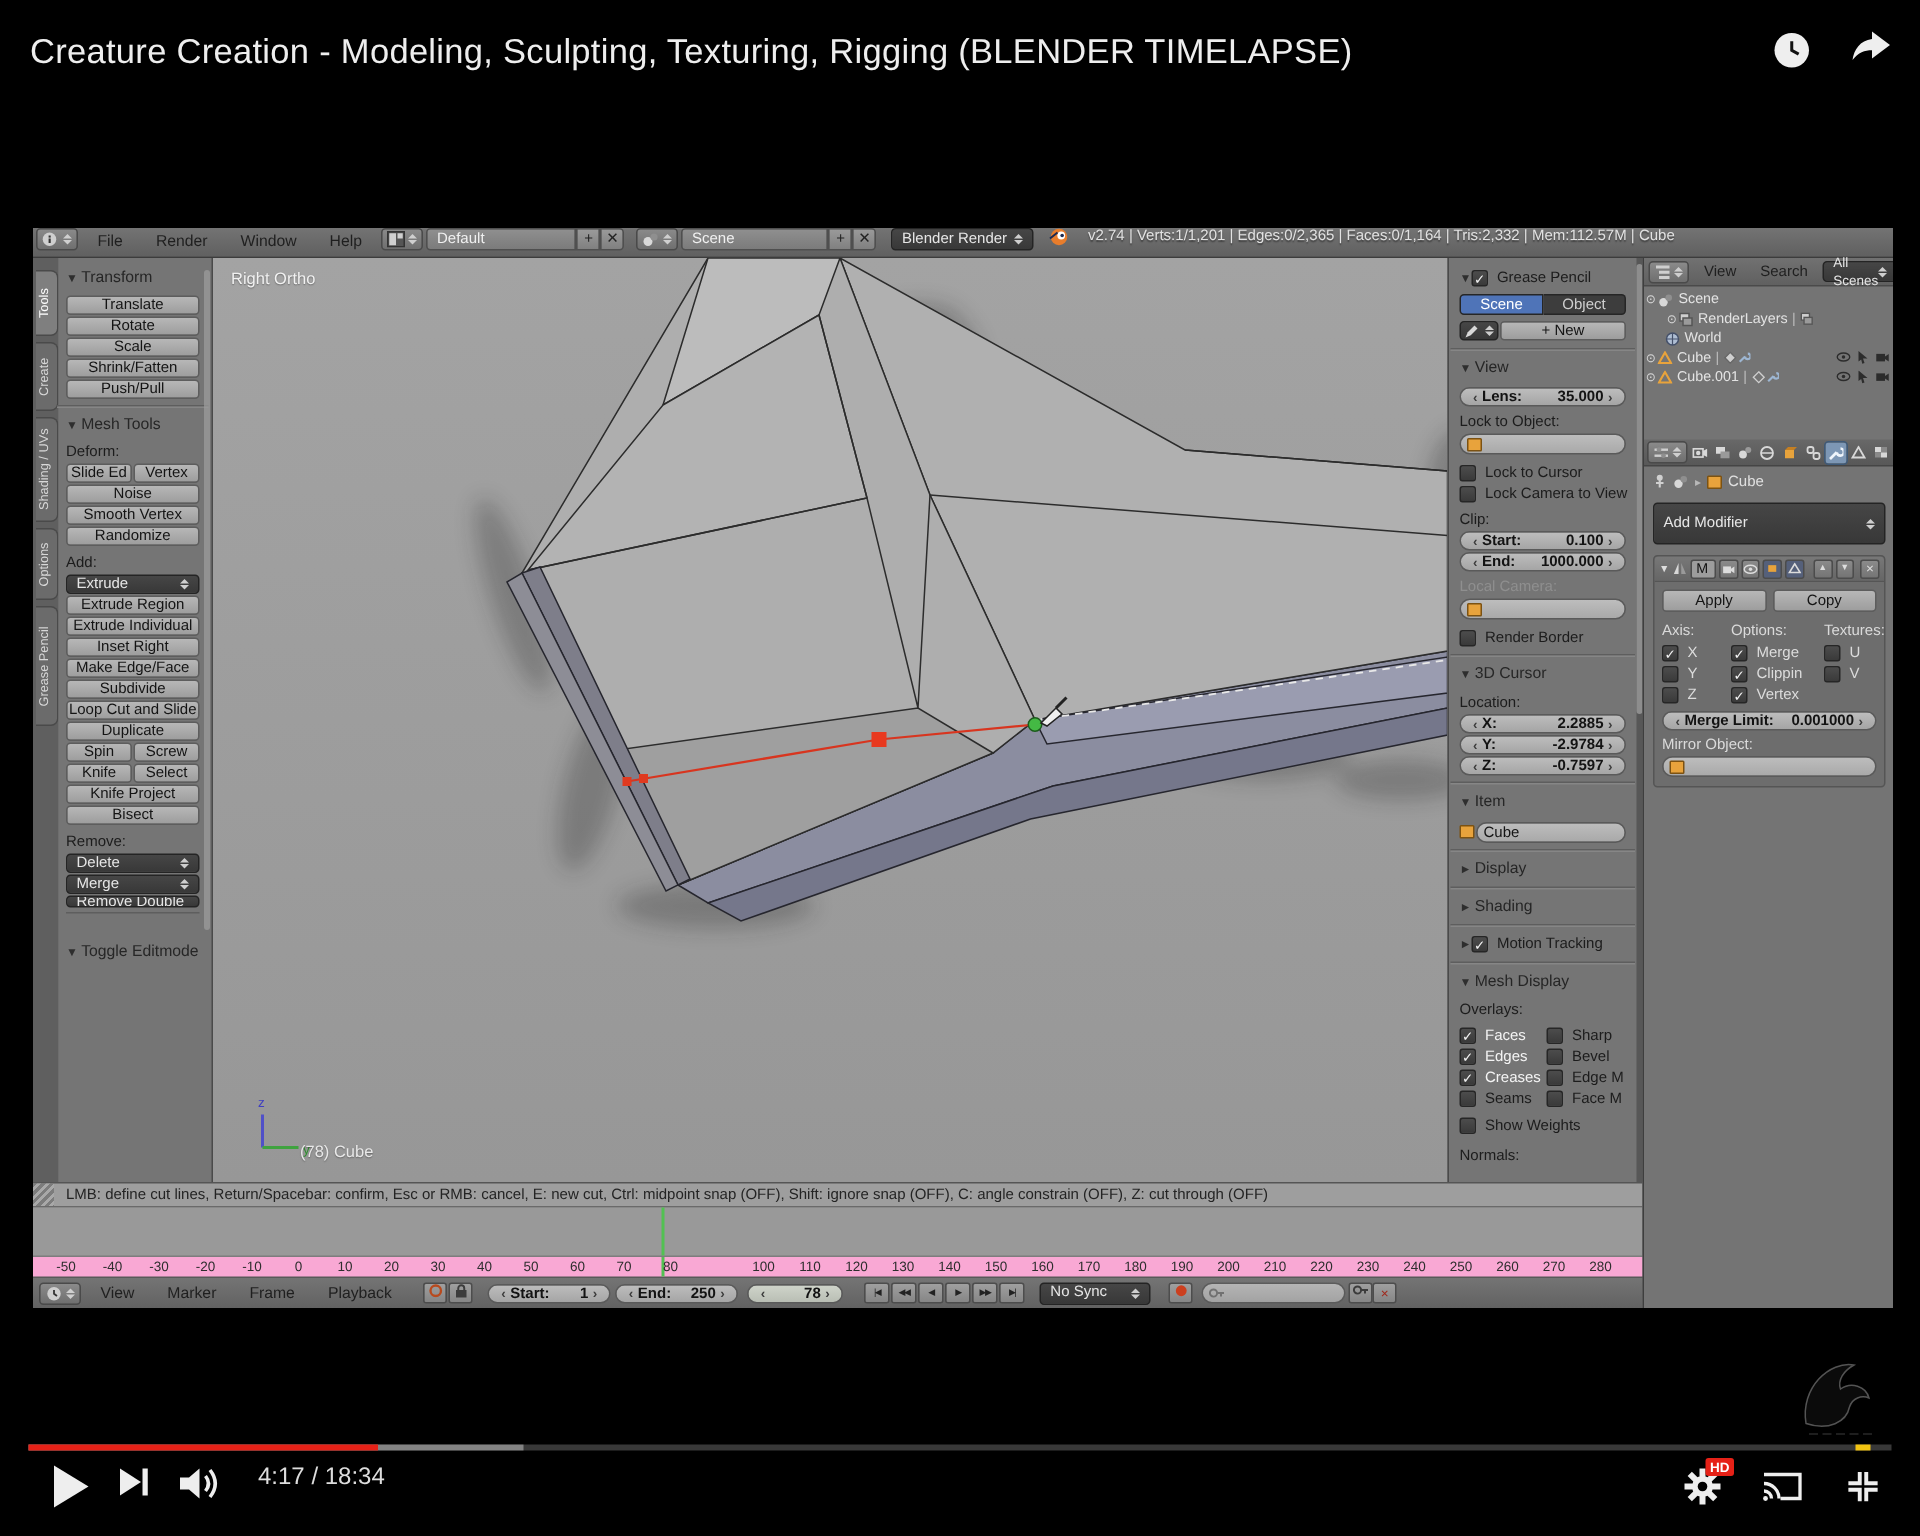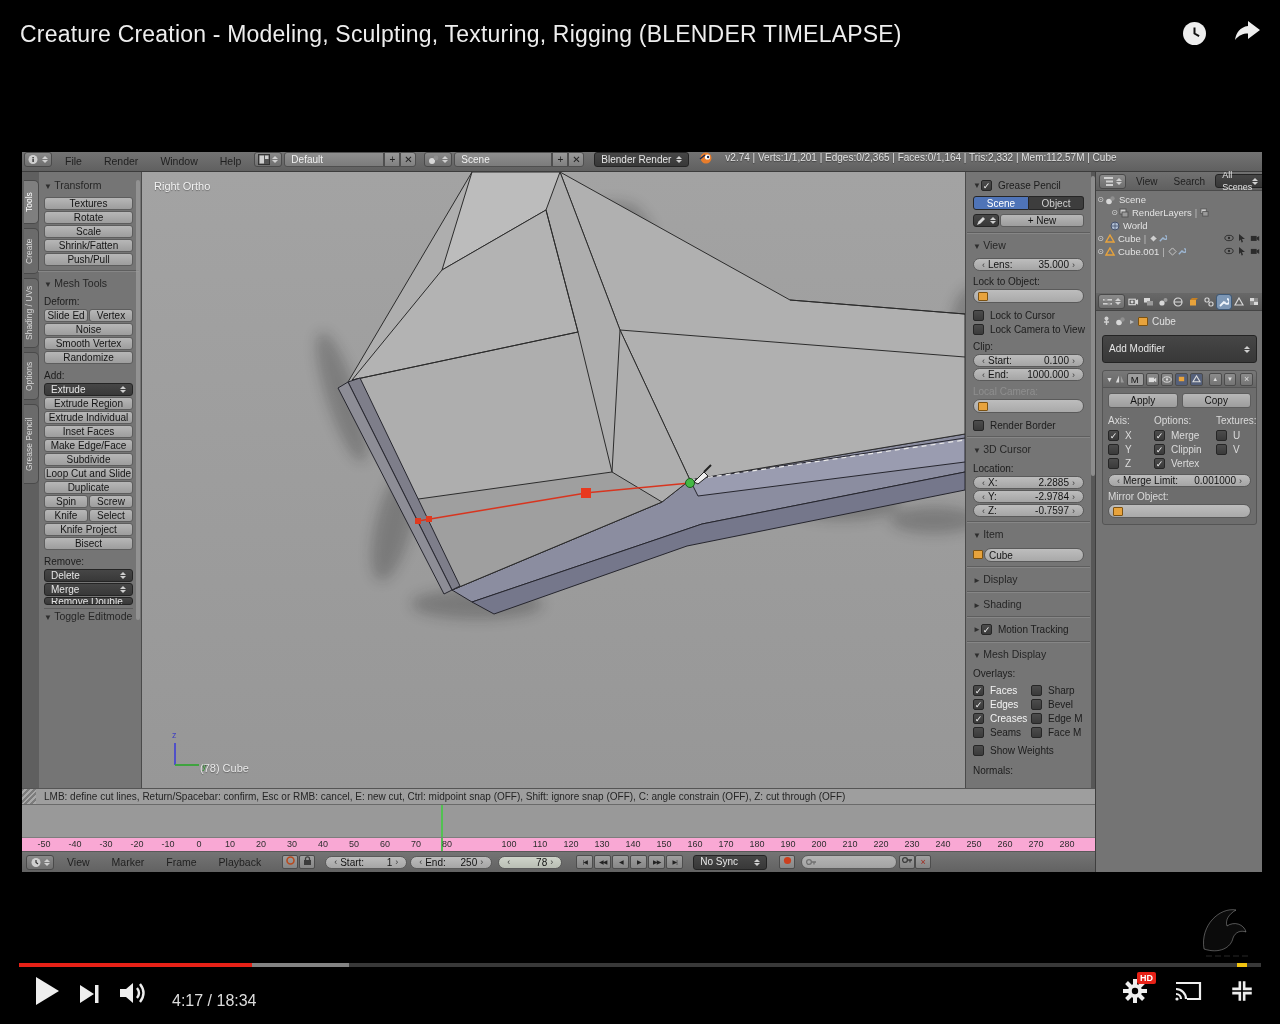--- a/index.html
+++ b/index.html
@@ -8,21 +8,21 @@
 
   
   .yt-titlebar { position:absolute; left:0; top:0; width:1280px; height:64px; background:#000; }
   .yt-title { position:absolute; left:20px; top:21px; font-size:23px; color:#eeeeee; letter-spacing:.2px; }
   .yt-top-icons { position:absolute; right:18px; top:20px; display:flex; gap:26px; }
   .yt-progress-wrap { position:absolute; left:19px; top:963px; width:1242px; height:4px; background:rgba(255,255,255,.22); }
   .yt-progress-buffered { position:absolute; left:0; top:0; height:4px; background:rgba(255,255,255,.38); }
   .yt-progress-played { position:absolute; left:0; top:0; height:4px; background:var(--yt-red,#e62117); }
   .yt-ad-marker { position:absolute; top:0; height:4px; width:10px; left:98.1%; background:var(--marker-yellow,#f2c411); }
   .yt-controls { position:absolute; left:0; top:968px; width:1280px; height:56px; background:#000; }
-  .yt-left { position:absolute; left:34px; top:8px; display:flex; align-items:flex-end; gap:18px; }
+  .yt-left { position:absolute; left:34px; top:8px; display:flex; align-items:flex-start; gap:18px; }
   .yt-right { position:absolute; right:24px; top:10px; display:flex; align-items:flex-start; gap:26px; }
   .yt-time { color:#dddddd; font-size:16px; margin-left:6px; }
   .hd-badge { position:absolute; right:-8px; top:-6px; background:var(--yt-red,#e62117); color:#fff;
     font-size:9px; font-weight:bold; padding:1px 3px; border-radius:2px; line-height:10px; }
   .gear-wrap { position:relative; }
   .watermark { position:absolute; left:1192px; top:903px; opacity:.9; }
 
   
   .vf { position:absolute; left:22px; top:152px; width:1240px; height:720px; background:#757575; overflow:hidden; font-size:10px; color:#1c1c1c; }
 
@@ -47,21 +47,21 @@
   .btn2 .btn { margin-bottom:0; }
   .btnD { height:13px; line-height:12px; background:linear-gradient(#464646,#383838); border:1px solid #242424;
     border-radius:3px; color:#e6e6e6; font-size:10px; text-align:left; padding:0 6px; margin-bottom:1px;
     display:flex; justify-content:space-between; align-items:center; }
   .darr { display:inline-flex; flex-direction:column; gap:1px; }
   .darr i { display:block; border-left:3px solid transparent; border-right:3px solid transparent; }
   .darr .u { border-bottom:3px solid #cfcfcf; }
   .darr .d { border-top:3px solid #cfcfcf; }
   .pill { position:relative; height:13px; background:linear-gradient(#bdbdbd,#a5a5a5); border:1px solid #5a5a5a;
     border-radius:7px; display:flex; justify-content:flex-end; align-items:center; padding:0 8px;
-    font-size:10px; color:#131313; margin-bottom:1px; }
+    font-size:10px; color:#131313; margin-bottom:1px;font-weight:bold; }
   .pill::before { content:"‹"; color:#3c3c3c; font-size:9px; margin-right:3px; }
   .pill::after { content:"›"; color:#3c3c3c; font-size:9px; margin-left:3px; }
   .pill .v { margin-left:auto; }
   .hdr { font-size:10.5px; color:#262626; height:15px; line-height:15px; }
   .hdr::before { content:"▼ "; font-size:8px; color:#2e2e2e; }
   .hdr.closed::before { content:"► "; }
   .lbl { font-size:10px; color:#1c1c1c; height:13px; }
   .dim { color:#8f8f8f; }
   .cbrow { display:flex; align-items:center; height:14px; }
   .cb { width:11px; height:11px; background:linear-gradient(#4c4c4c,#3a3a3a); border:1px solid #262626;
@@ -244,21 +244,21 @@
     <div class="vtab" style="top:56px;height:46px">Create</div>
     <div class="vtab" style="top:106px;height:70px">Shading / UVs</div>
     <div class="vtab" style="top:180px;height:48px">Options</div>
     <div class="vtab" style="top:232px;height:80px">Grease Pencil</div>
   </div>
 
   <div class="shelf">
     <div class="hdr">Transform</div>
     <div class="sp4"></div>
     <div>
-        <div class="btn">Textures</div>
+        <div class="btn">Translate</div>
         <div class="btn">Rotate</div>
         <div class="btn">Scale</div>
         <div class="btn">Shrink/Fatten</div>
         <div class="btn">Push/Pull</div>
       </div>
     <div class="pdiv"></div>
     <div class="hdr">Mesh Tools</div>
     <div class="sp5"></div>
     <div class="lbl">Deform:</div>
     <div class="btn2">
@@ -275,21 +275,21 @@
     <div class="btnD">
       <span>Extrude</span>
       <span class="darr">
           <i class="u"></i>
           <i class="d"></i>
         </span>
     </div>
     <div>
         <div class="btn">Extrude Region</div>
         <div class="btn">Extrude Individual</div>
-        <div class="btn">Inset Faces</div>
+        <div class="btn">Inset Right</div>
         <div class="btn">Make Edge/Face</div>
         <div class="btn">Subdivide</div>
         <div class="btn">Loop Cut and Slide</div>
         <div class="btn">Duplicate</div>
       </div>
     <div class="btn2">
         <div class="btn">Spin</div>
         <div class="btn">Screw</div>
         <div class="btn">Knife</div>
         <div class="btn">Select</div>
@@ -311,21 +311,21 @@
         <span>Merge</span>
         <span class="darr">
           <i class="u"></i>
           <i class="d"></i>
         </span>
       </div>
     <div class="btnD" style="height:8px;overflow:hidden;line-height:7px">
         <span>Remove Double</span>
       </div>
     <div class="sp2"></div>
-    <div class="hdr" style="border-top:1px solid #5e5e5e;padding-top:0;height:18px">Toggle Editmode</div>
+    <div class="hdr" style="border-top:1px solid #5e5e5e;padding-top:18px;height:18px">Toggle Editmode</div>
     <div class="shelf-scroll"></div>
   </div>
 
   <div class="viewport">
     <svg width="823" height="616" viewBox="0 0 823 616">
       <defs>
           <filter id="blur7">
             <feGaussianBlur stdDeviation="7"></feGaussianBlur>
           </filter>
         </defs>

